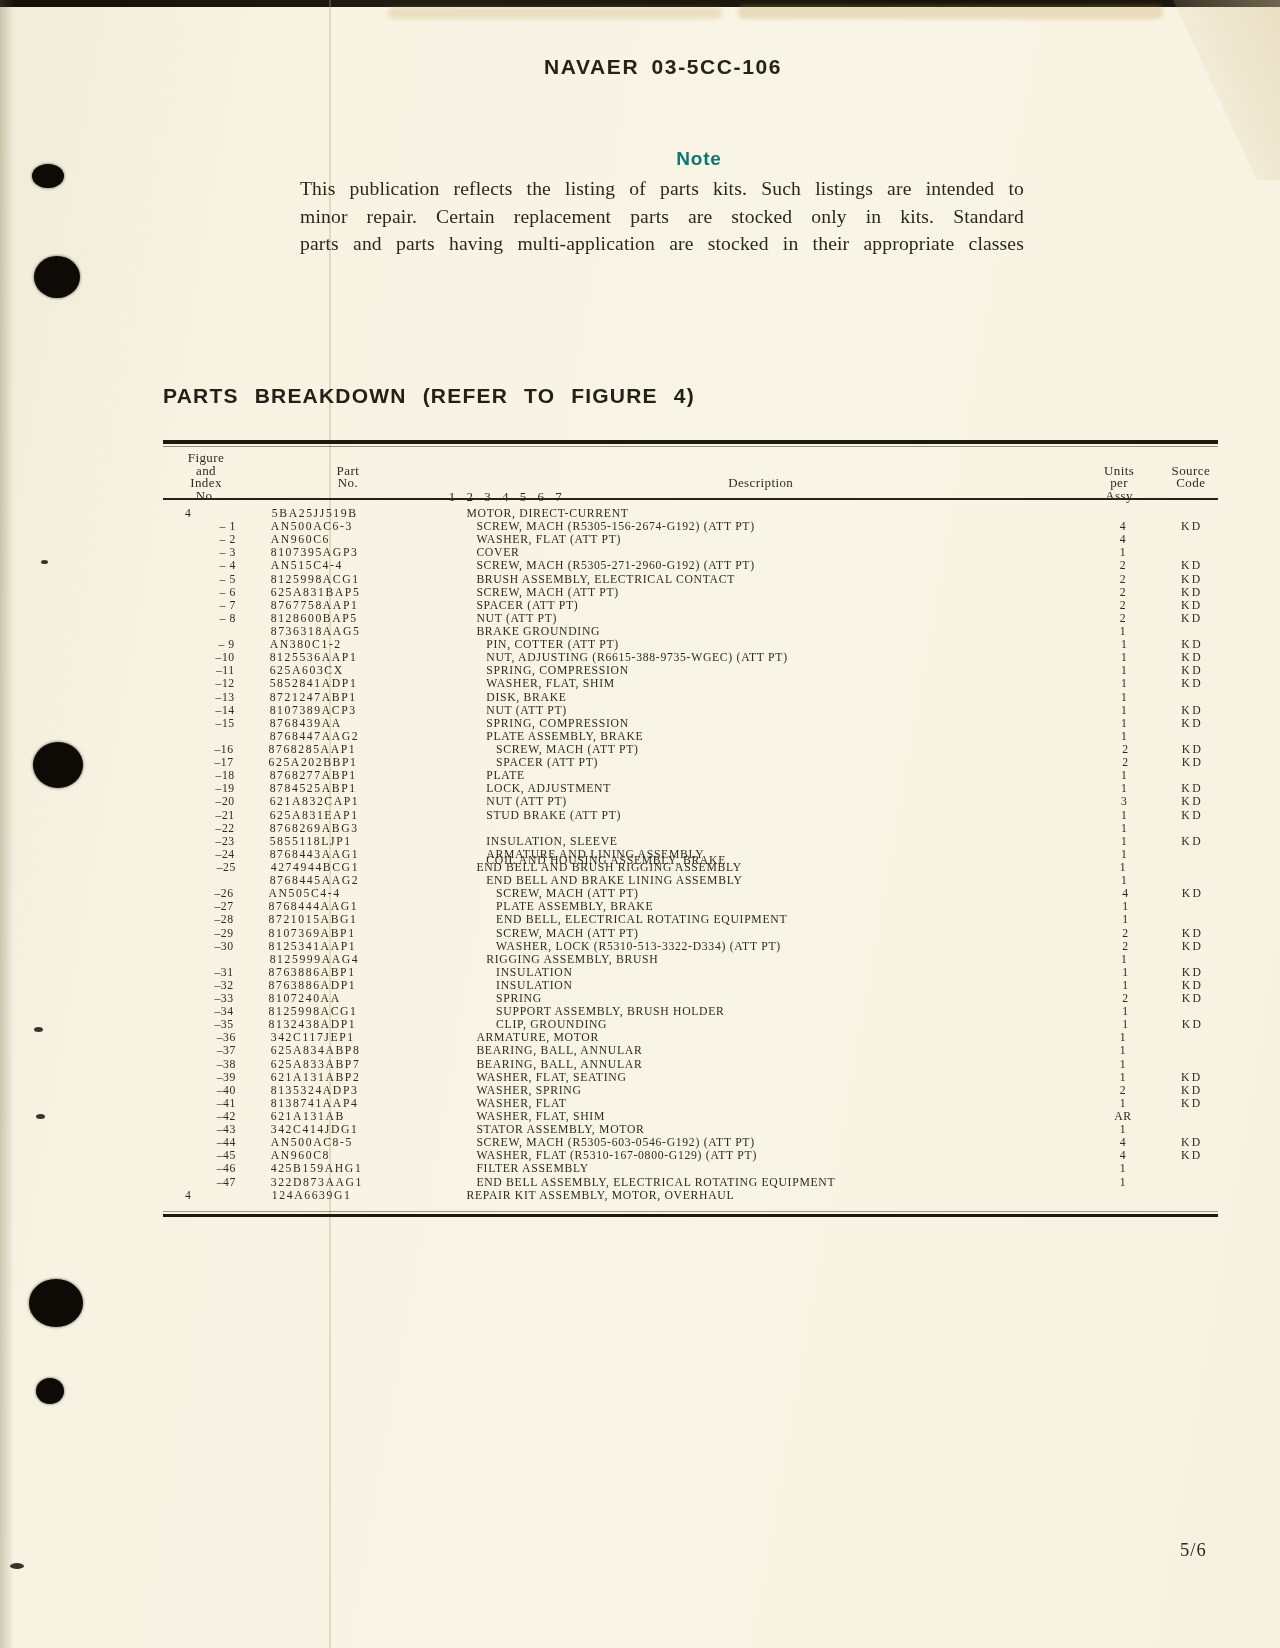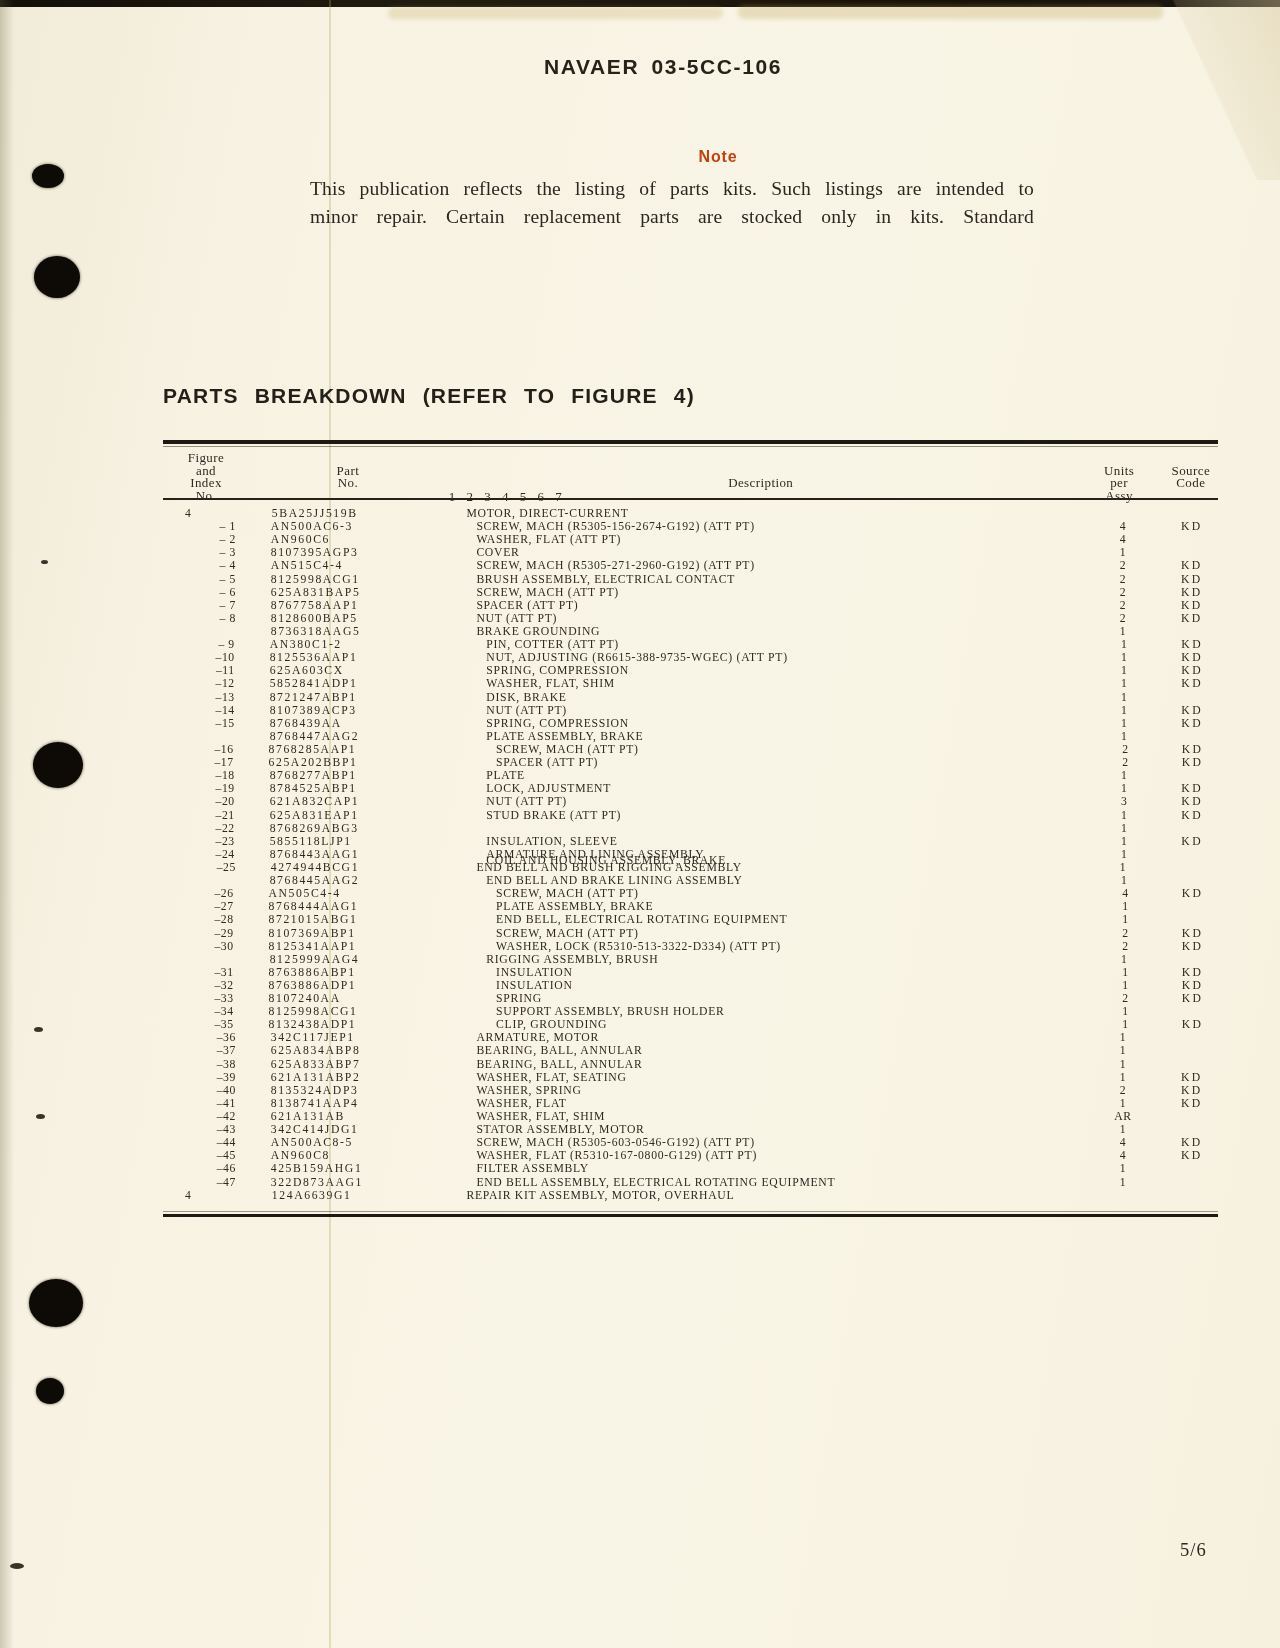--- a/index.html
+++ b/index.html
@@ -19,22 +19,22 @@
   .corner-cut{left:1100px;top:0;width:180px;height:180px;
     background:linear-gradient(245deg,rgba(214,199,158,0.45) 0%,rgba(214,199,158,0.18) 40%,rgba(214,199,158,0) 41%);}
   .edge-left{left:0;top:0;width:14px;height:1648px;
     background:linear-gradient(to right,rgba(110,100,70,0.30),rgba(110,100,70,0));}
   .crease{left:329px;top:0;width:2px;height:1648px;background:rgba(185,163,96,0.30);filter:blur(0.6px);}
   .dot{background:#0e0b07;border-radius:50%;box-shadow:0 0 3px rgba(20,15,8,0.7);}
   .speck{background:#3a332a;border-radius:50%;}
   
   .sans{font-family:"Liberation Sans","DejaVu Sans",sans-serif;font-weight:bold;}
   .doc-code{left:0;top:55px;width:1326px;text-align:center;font-size:21px;letter-spacing:1.6px;word-spacing:5px;color:#272219;}
-  .note-title{left:328px;top:148px;width:780px;text-align:center;font-size:16px;letter-spacing:0.8px;color:#c2410c;}
-  .note-para{left:310px;top:175px;width:724px;font-size:19.6px;line-height:27.5px;color:#2b2720;letter-spacing:0.15px;}
+  .note-title{left:309px;top:148px;width:780px;text-align:center;font-size:19px;letter-spacing:0.8px;color:#0f766e;}
+  .note-para{left:300px;top:175px;width:724px;font-size:19.6px;line-height:27.5px;color:#2b2720;letter-spacing:0.15px;}
   .jline{text-align:justify;text-align-last:justify;white-space:normal;}
   .jline.last{text-align-last:left;}
   .table-title{left:163px;top:384px;width:1055px;text-align:left;font-size:21px;letter-spacing:1.2px;word-spacing:9px;color:#23201a;}
   
   .parts-table{left:163px;top:440px;width:1055px;}
   .rule{background:#1c1812;}
   .rule.thick{height:4px;}
   .rule.echo{height:1px;background:rgba(70,58,44,0.55);margin-top:2px;}
   .rule.thin{height:2px;background:#27211a;}
   .thead{display:flex;font-size:13px;line-height:12.6px;padding-top:5px;height:46px;letter-spacing:0.4px;}
@@ -78,20 +78,21 @@
 <div class="abs speck" style="left:41px;top:560px;width:7px;height:4px;"></div>
 <div class="abs speck" style="left:34px;top:1027px;width:9px;height:5px;"></div>
 <div class="abs speck" style="left:36px;top:1114px;width:9px;height:5px;"></div>
 <div class="abs speck" style="left:10px;top:1563px;width:14px;height:6px;"></div>
 
 <div class="abs doc-code sans">NAVAER 03-5CC-106</div>
 <div class="abs note-title sans">Note</div>
 <div class="abs note-para" id="note-para">
     <div class="jline">This publication reflects the listing of parts kits. Such listings are intended to</div>
     <div class="jline">minor repair. Certain replacement parts are stocked only in kits. Standard</div>
+    <div class="jline">parts and parts having multi-application are stocked in their appropriate classes</div>
   </div>
 <div class="abs table-title sans">PARTS BREAKDOWN (REFER TO FIGURE 4)</div>
 
 <div class="abs parts-table">
   <div class="rule thick"></div>
   <div class="rule echo"></div>
   <div class="thead">
     <div class="hc h-fig">Figure
 and
 Index

